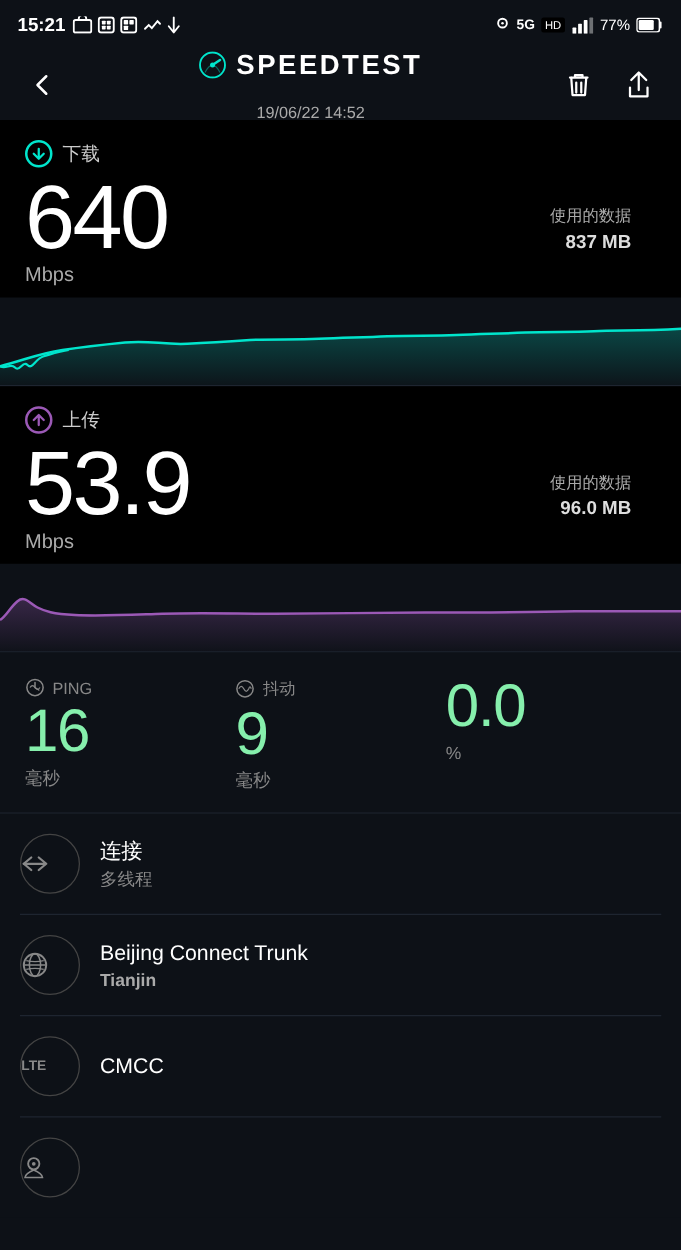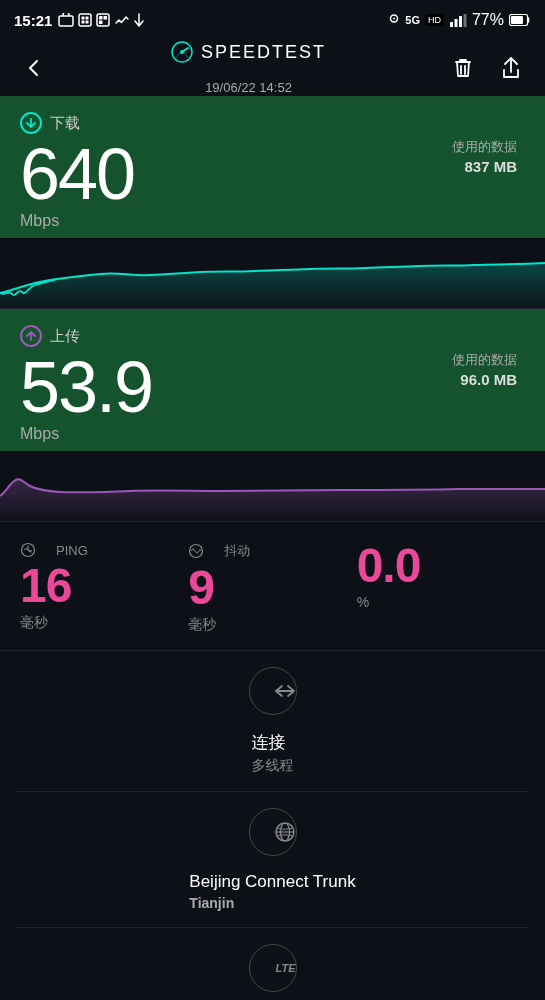--- a/index.html
+++ b/index.html
@@ -45,22 +45,22 @@
       justify-content: space-between;
       padding: 0 16px;
       background: #0d1117;
     }
     .nav-center {
       display: flex;
       flex-direction: column;
       align-items: center;
     }
     .nav-title {
-      font-size: 18px;
-      font-weight: 400;
+      font-size: 22px;
+      font-weight: 700;
       letter-spacing: 2px;
       display: flex;
       align-items: center;
       gap: 8px;
     }
     .nav-subtitle {
       font-size: 13px;
       color: #aaa;
       margin-top: 17px;
     }
@@ -69,21 +69,21 @@
       height: 36px;
       display: flex;
       align-items: center;
       justify-content: center;
       cursor: pointer;
     }
 
     
     .section {
       padding: 16px 20px 4px;
-      background: #14532d;
+      background: #000000;
     }
     .section-label {
       display: flex;
       align-items: center;
       gap: 8px;
       font-size: 15px;
       color: #ccc;
       margin-bottom: 4px;
     }
     .section-label .icon-circle {
@@ -109,31 +109,31 @@
       font-size: 16px;
       color: #aaa;
       margin-top: 2px;
     }
     .data-used {
       text-align: right;
       font-size: 13px;
       color: #aaa;
       line-height: 1.4;
       position: absolute;
-      right: 8px;
+      right: 20px;
     }
     .data-used-value {
       font-size: 15px;
       color: #ddd;
       font-weight: 700;
     }
     .speed-row {
       position: relative;
       display: flex;
-      align-items: flex-start;
+      align-items: center;
       justify-content: space-between;
       margin-bottom: 4px;
     }
 
     
     .chart-container {
       height: 70px;
       width: 100%;
       position: relative;
       overflow: hidden;
@@ -156,65 +156,63 @@
     }
     .stat-item {
       flex: 1;
       display: flex;
       flex-direction: column;
       gap: 4px;
     }
     .stat-label-row {
       display: flex;
       align-items: center;
-      gap: 20px;
+      gap: 6px;
       font-size: 13px;
       color: #888;
     }
     .stat-value {
       font-size: 48px;
-      font-weight: 700;
-      color: #ec4899;
+      font-weight: 400;
+      color: #86efac;
       line-height: 1;
       letter-spacing: -1px;
     }
     .stat-unit {
       font-size: 14px;
       color: #888;
       margin-top: 0;
     }
 
     
     .info-list {
       background: #0d1117;
       padding: 0 16px;
     }
     .info-item {
       display: flex;
       align-items: center;
       gap: 16px;
       padding: 16px 0;
       border-bottom: 1px solid #1e2530;
-      flex-direction: column;
     }
     .info-item:last-child {
       border-bottom: none;
     }
     .info-icon-wrap {
       width: 48px;
       height: 48px;
       border-radius: 50%;
       border: 1.5px solid #444;
       display: flex;
       align-items: center;
-      justify-content: flex-end;
+      justify-content: flex-start;
       flex-shrink: 0;
       color: #888;
       font-size: 18px;
-      font-style: italic;
     }
     .info-text {
       display: flex;
       flex-direction: column;
       gap: 3px;
     }
     .info-title {
       font-size: 17px;
       color: #fff;
       font-weight: 400;
@@ -268,21 +266,21 @@
     <span style="font-size:11px;font-weight:700;">5G</span>
     <span style="font-size:9px;background:#000000;padding:1px 3px;border-radius:2px;">HD</span>
 
     <svg width="18" height="14" viewBox="0 0 18 14" fill="none">
       <rect x="1" y="9" width="3" height="5" rx="0.5" fill="#fff"></rect>
       <rect x="5.5" y="6" width="3" height="8" rx="0.5" fill="#fff"></rect>
       <rect x="10" y="3" width="3" height="11" rx="0.5" fill="#fff"></rect>
       <rect x="14.5" y="1" width="3" height="13" rx="0.5" fill="#fff" opacity="0.4"></rect>
     </svg>
 
-    <span style="font-size:16px;">77%</span>
+    <span style="font-size:12px;">77%</span>
     <svg width="22" height="12" viewBox="0 0 22 12" fill="none">
       <rect x="0.5" y="0.5" width="18" height="11" rx="2" stroke="#fff" stroke-width="1.2"></rect>
       <rect x="2" y="2" width="12" height="8" rx="1" fill="#fff"></rect>
       <path d="M19.5 4v4" stroke="#fff" stroke-width="1.5" stroke-linecap="round"></path>
     </svg>
   </div>
 </div>
 
 <div class="top-nav">
   <div class="nav-icon-btn">

